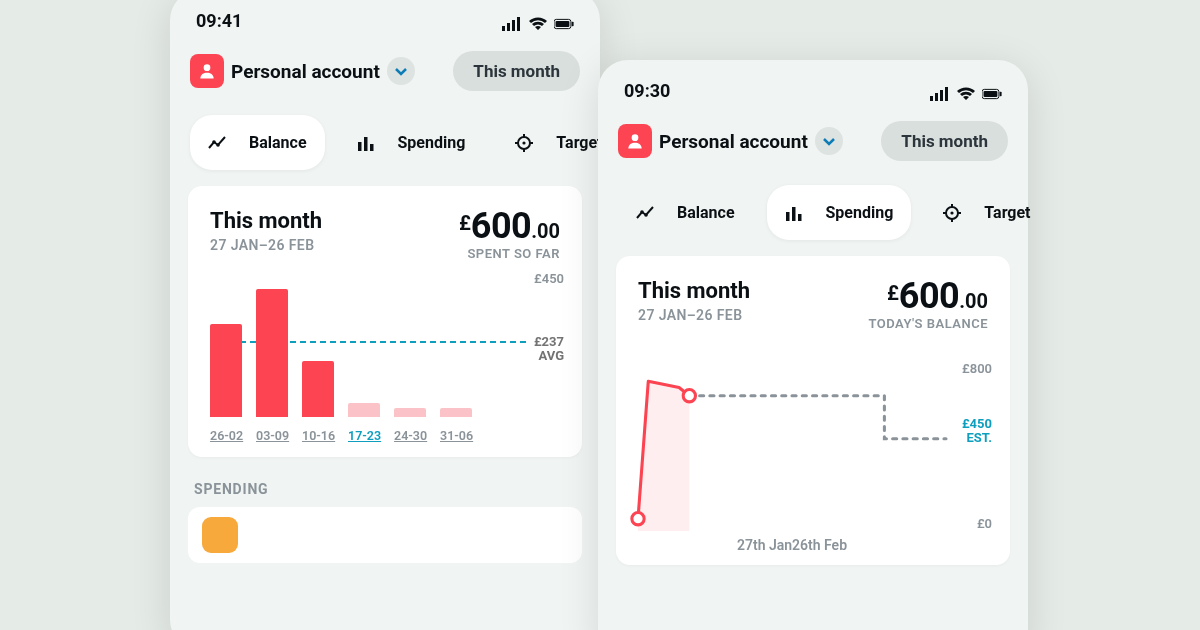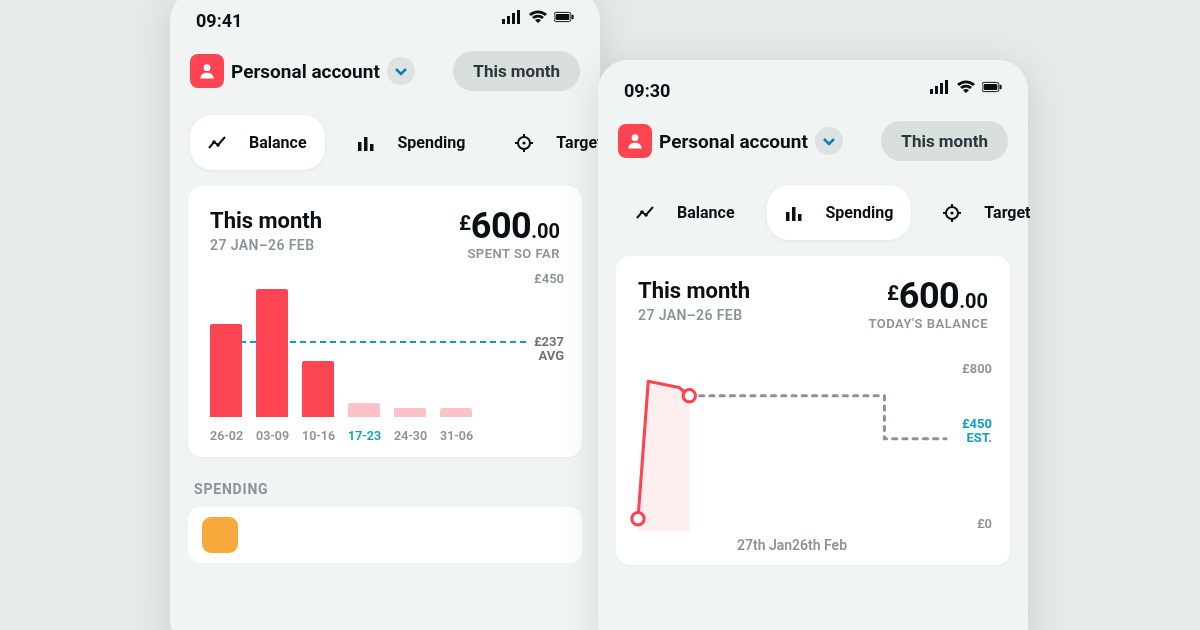--- a/index.html
+++ b/index.html
@@ -18,21 +18,21 @@
     border-radius: 30px;
     box-shadow: 0 8px 40px rgba(0,0,0,0.12);
     padding: 14px 18px 0 18px;
   }
   .phone1 { top: -10px; left: 170px; height: 660px; }
   .phone2 { top: 60px; left: 598px; height: 600px; }
 
   .statusbar {
     display: flex;
     justify-content: space-between;
-    align-items: flex-start;
+    align-items: flex-end;
     font-weight: 700;
     font-size: 18px;
     padding: 6px 8px 14px 8px;
     color: #0b1014;
     gap: 46px;
   }
   .statusbar .icons { display:flex; gap:6px; align-items:center; }
   .status-svg { width:20px; height:14px; }
 
   .account-row {
@@ -107,21 +107,21 @@
   .tick-top { position:absolute; right:-4px; top:0; font-size:13px; color:#8a9399; font-weight:600;}
   .avg-line {
     position:absolute; left:0; right:34px;
     border-top:2px dashed #0e9fbf;
   }
   .avg-label-wrap { position:absolute; right:-4px; font-size:13px; color:#737373; font-weight:700; text-align:right; line-height:1.1; }
   .bars { position:absolute; bottom:24px; left:0; right:42px; height:140px; display:flex; gap:14px; align-items:flex-end; }
   .bar { width:32px; background:#fc4452; border-radius:2px 2px 0 0; }
   .bar.fade { background:#fbc3c8; }
   .xlabels { position:absolute; bottom:-2px; left:0; right:42px; display:flex; gap:14px; }
-  .xl { width:32px; text-align:center; font-size:12.5px; color:#8a9399; font-weight:600; white-space:nowrap; }
+  .xl { width:32px; text-align:center; font-size:12.5px; color:#8a9399; font-weight:600; white-space:nowrap;text-decoration:underline; }
   .xl.active { color:#0e9fbf; }
 
   .updated { font-size:15px; color:#7d8790; padding-top:18px; }
   .section-title { font-size:14px; color:#8a9399; font-weight:700; letter-spacing:0.8px; padding:24px 6px 10px 6px; }
   .catrow {
     background:#fff; border-radius:12px; padding:10px 14px;
     display:flex; align-items:center; gap:12px;
   }
   .catswatch { width:36px; height:36px; border-radius:9px; background:#f7a93c; }
 

